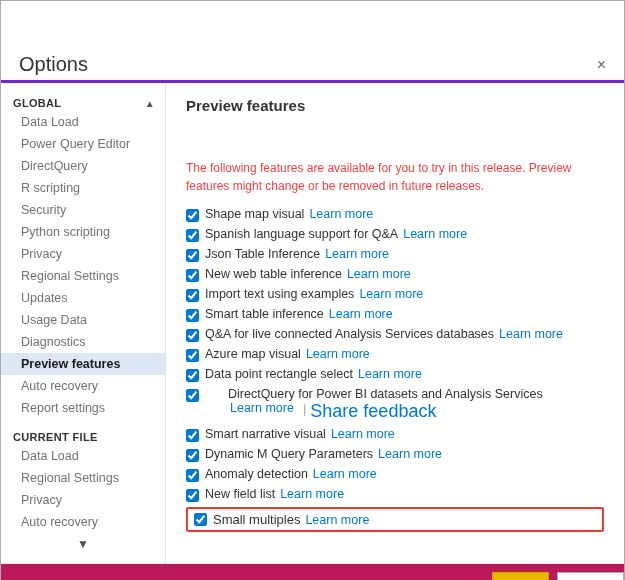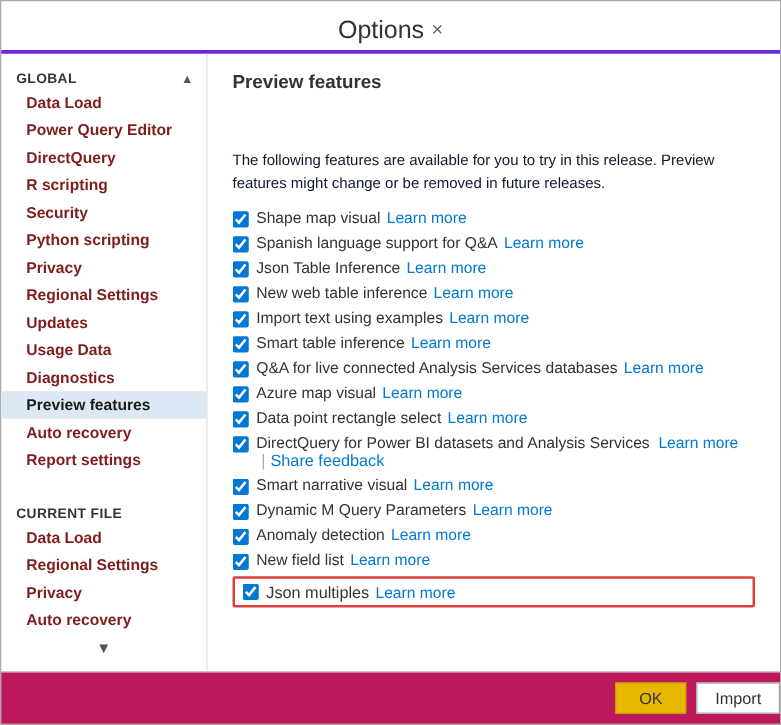--- a/index.html
+++ b/index.html
@@ -18,22 +18,23 @@
       background: #fff;
       border: 1px solid #aaa;
       box-shadow: 2px 2px 10px rgba(0,0,0,0.3);
       display: flex;
       flex-direction: column;
       position: relative;
     }
     .dialog-title-bar {
       display: flex;
       align-items: center;
-      justify-content: center;
+      justify-content: space-between;
       padding: 12px 12px 4px 18px;
+      margin-top: 40px;
     }
     .dialog-title {
       font-size: 20px;
       font-weight: 300;
       color: #333;
     }
     .close-btn {
       cursor: pointer;
       font-size: 16px;
       color: #666;
@@ -64,44 +65,43 @@
       display: flex;
       align-items: center;
       justify-content: space-between;
     }
     .sidebar-section-label .caret {
       font-size: 10px;
       color: #555;
     }
     .sidebar-item {
       padding: 4px 10px 4px 20px;
-      color: #7f1d1d;
-      cursor: pointer;
-      font-weight: bold;
+      color: #737373;
+      cursor: pointer;
     }
     .sidebar-item.active {
       background: #dce9f5;
       font-weight: 600;
       color: #1a1a1a;
     }
     
     .content {
       flex: 1;
       padding: 14px 20px 10px 20px;
       overflow-y: auto;
     }
     .content-title {
       font-size: 15px;
       font-weight: 600;
       color: #333;
       margin-bottom: 6px;
     }
     .content-desc {
       font-size: 12px;
-      color: #0f172a;
+      color: #ef4444;
       margin-bottom: 12px;
       line-height: 1.5;
       margin-top: 45px;
     }
     .feature-row {
       display: flex;
       align-items: flex-start;
       margin-bottom: 5px;
       font-size: 12.5px;
     }
@@ -121,30 +121,31 @@
       color: #0078d4;
       cursor: pointer;
       text-decoration: none;
       font-size: 12.5px;
       margin-right: 5px;
     }
     .share-feedback {
       color: #0078d4;
       cursor: pointer;
       text-decoration: none;
-      font-size: 13px;
+      font-size: 18px;
     }
     .pipe {
       color: #aaa;
       margin: 0 4px;
     }
     .feature-row-multiline {
       display: flex;
       align-items: flex-start;
       margin-bottom: 5px;
+      gap: 23px;
     }
     .feature-row-multiline .cb {
       margin-right: 6px;
       margin-top: 2px;
       accent-color: #0078d4;
       width: 13px;
       height: 13px;
       flex-shrink: 0;
     }
     .feature-row-multiline .text-block {
@@ -233,21 +234,21 @@
       <div class="sidebar-item">Python scripting</div>
       <div class="sidebar-item">Privacy</div>
       <div class="sidebar-item">Regional Settings</div>
       <div class="sidebar-item">Updates</div>
       <div class="sidebar-item">Usage Data</div>
       <div class="sidebar-item">Diagnostics</div>
       <div class="sidebar-item active">Preview features</div>
       <div class="sidebar-item">Auto recovery</div>
       <div class="sidebar-item">Report settings</div>
 
-      <div class="sidebar-section-label" style="margin-top:20px;">
+      <div class="sidebar-section-label" style="margin-top:6px;">
         <span>CURRENT FILE</span>
       </div>
       <div class="sidebar-item">Data Load</div>
       <div class="sidebar-item">Regional Settings</div>
       <div class="sidebar-item">Privacy</div>
       <div class="sidebar-item">Auto recovery</div>
       <div style="text-align:center; padding:4px 0;">
         <span style="font-size:12px; color:#555; cursor:pointer;">▼</span>
       </div>
     </div>
@@ -341,21 +342,21 @@
       </div>
 
       <div class="feature-row">
         <input type="checkbox" class="cb" checked="" style="">
         <span class="feature-label">New field list</span>
         <a class="learn-more">Learn more</a>
       </div>
 
       <div class="small-multiples-row">
         <input type="checkbox" class="cb" checked="" style="">
-        <span class="feature-label">Json multiples</span>
+        <span class="feature-label">Small multiples</span>
         <a class="learn-more">Learn more</a>
       </div>
     </div>
   </div>
 
   <div class="dialog-footer">
     <button class="btn-ok">OK</button>
     <button class="btn-cancel">Import</button>
   </div>
 </div>

